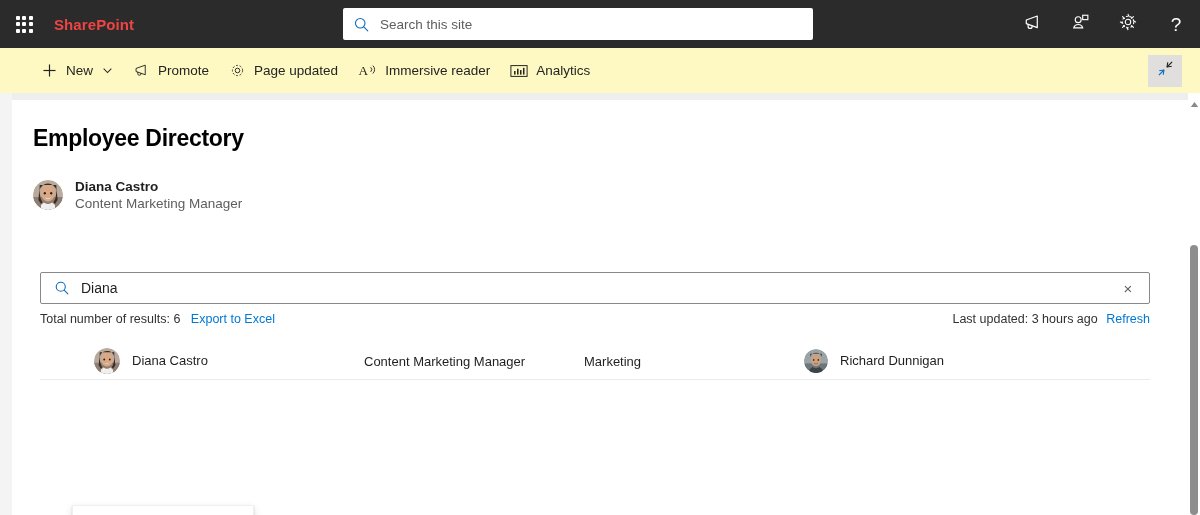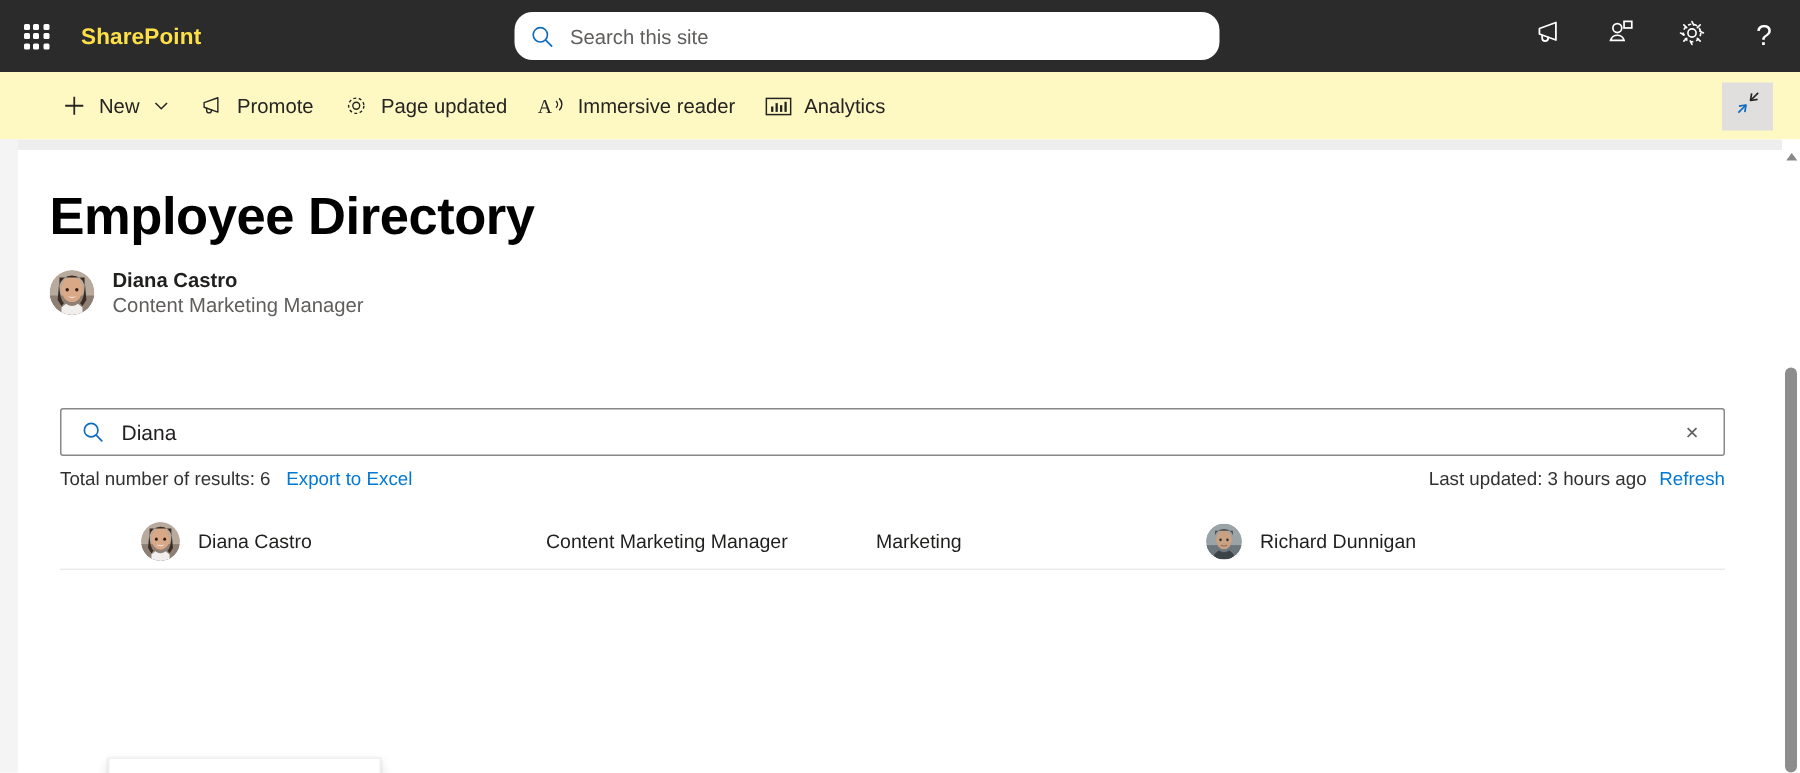--- a/index.html
+++ b/index.html
@@ -27,32 +27,32 @@
     display: grid;
     grid-template-columns: repeat(3, 1fr);
     grid-template-rows: repeat(3, 1fr);
     gap: 2.5px;
   }
   .waffle-grid i {
     display: block; width: 4px; height: 4px;
     background: #ffffff; border-radius: 1px;
   }
   .suite-brand {
-    color: #fde047;
+    color: #ef4444;
     font-size: 15px;
     font-weight: bold;
     margin-left: 6px;
     letter-spacing: .1px;
     cursor: pointer;
   }
   .suite-search {
     position: absolute; left: 343px; top: 8px;
     width: 470px; height: 32px;
     background: #ffffff;
-    border-radius: 12px;
+    border-radius: 2px;
     display: flex; align-items: center;
     padding: 0 10px;
   }
   .suite-search .s-icon { margin-right: 10px; display:flex; }
   .suite-search .s-text {
     font-size: 13.5px; color: #605e5c;
   }
   .suite-right {
     position: absolute; right: 0; top: 0;
     height: 48px; display: flex; align-items: center;
@@ -111,21 +111,21 @@
     background: #f4f4f4;
   }
   .page-body {
     position: absolute; top: 7px; left: 12px;
     width: 1176px; height: 415px;
     background: #ffffff;
   }
 
   .page-title {
     position: absolute; left: 21px; top: 25px;
-    font-size: 35px; font-weight: bold;
+    font-size: 23px; font-weight: bold;
     color: #000000;
     letter-spacing: -.3px;
   }
   .byline {
     position: absolute; left: 21px; top: 78px;
     display: flex; align-items: center;
   }
   .byline .av { margin-right: 12px; }
   .byline .bl-name {
     font-size: 13.5px; font-weight: bold; color: #201f1e;

